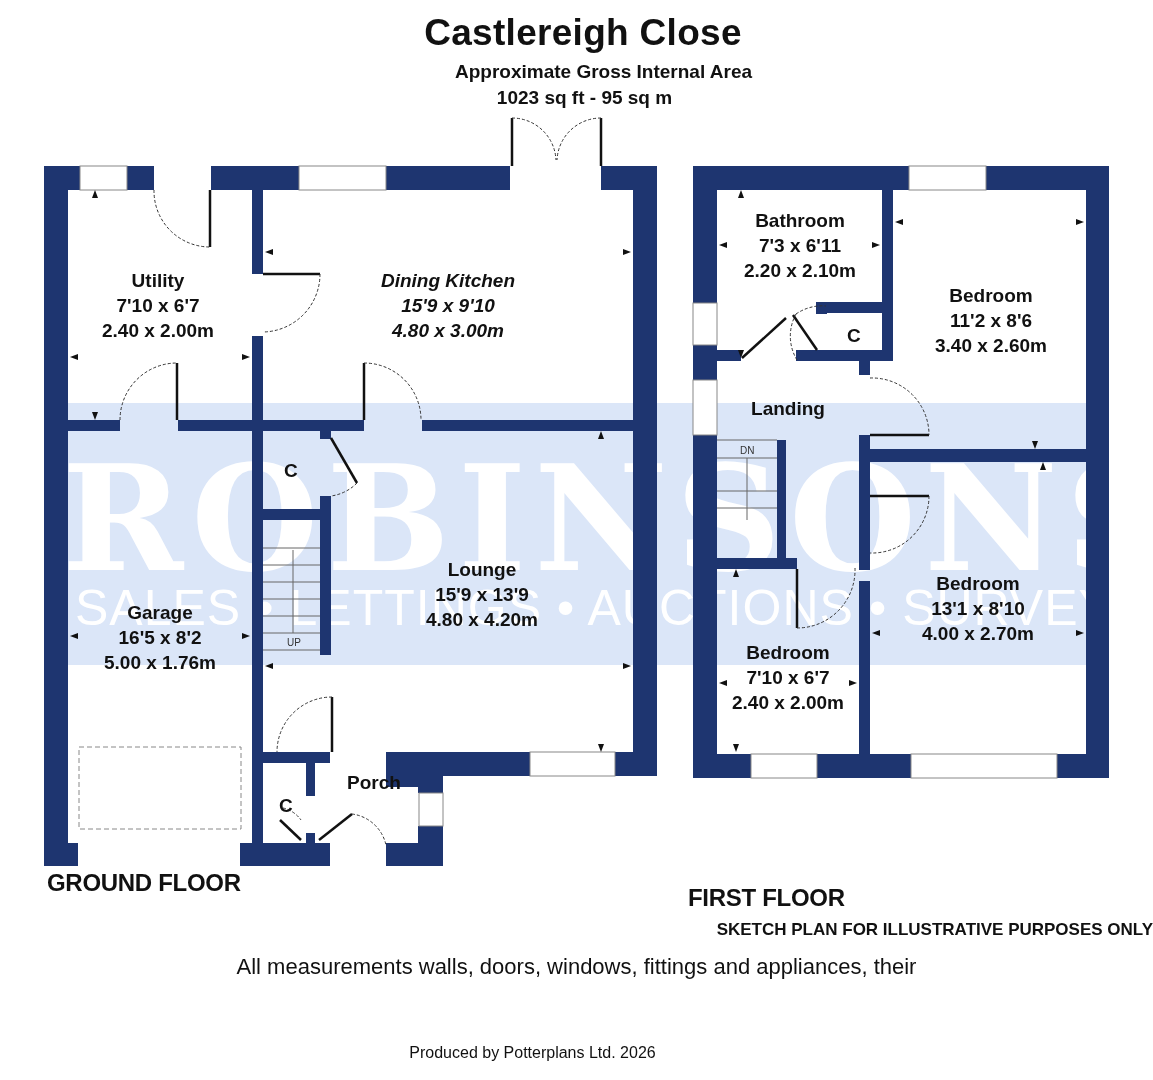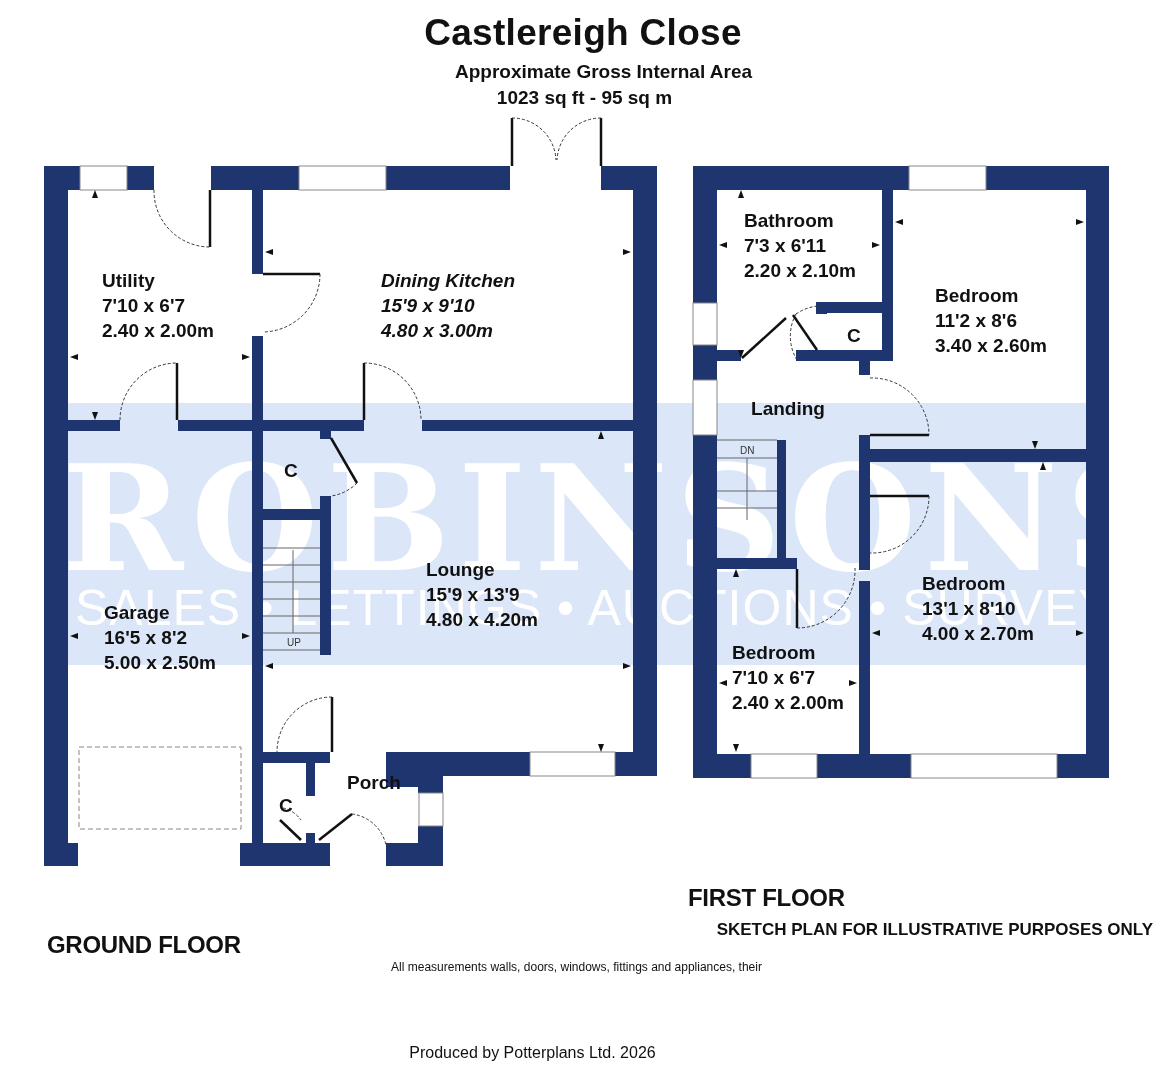--- a/index.html
+++ b/index.html
@@ -2,26 +2,26 @@
 <html><head>
 <meta charset="utf-8">
 <style>
   html, body { margin:0; padding:0; background:#ffffff; }
   body { width:1153px; height:1080px; position:relative; overflow:hidden; font-family:"Liberation Sans", sans-serif; color:#111; }
   .abs { position:absolute; }
   .title { left:0; width:1166px; top:12px; text-align:center; font-weight:bold; font-size:37px; letter-spacing:0.3px; }
   .subtitle { left:0; width:1153px; top:61px; text-align:center; font-weight:bold; font-size:19px;margin-left:27px; }
   .area { left:8px; width:1153px; top:87px; text-align:center; font-weight:bold; font-size:19px; }
   svg.plan { position:absolute; left:0; top:0; }
-  .room-label { position:absolute; font-weight:bold; font-size:19px; line-height:25px; transform:translateX(-50%); white-space:nowrap; }
+  .room-label { position:absolute; text-align:center; font-weight:bold; font-size:19px; line-height:25px; transform:translateX(-50%); white-space:nowrap; }
   .room-label .nm { display:block; }
   .small-c { position:absolute; font-weight:bold; font-size:19px; }
   .floor-label { position:absolute; font-weight:bold; font-size:24px; letter-spacing:-0.3px; }
   .sketch { position:absolute; left:0; width:1153px; top:920px; text-align:right; font-weight:bold; font-size:17px; }
-  .disclaimer { position:absolute; left:0; width:1153px; top:956px; text-align:center; font-size:12px; line-height:22px; }
+  .disclaimer { position:absolute; left:0; width:1153px; top:956px; text-align:center; font-size:22px; line-height:22px; }
   .producer { position:absolute; left:0; width:1065px; top:1044px; text-align:center; font-size:16px; }
   .wm-big { position:absolute; left:62px; top:444px; font-family:"DejaVu Serif", serif; font-weight:bold; font-size:146px; color:#ffffff; letter-spacing:8px; line-height:150px; }
   .wm-small { position:absolute; left:75px; top:580px; font-size:50px; color:#ffffff; letter-spacing:1px; line-height:56px; }
   .stair-txt { position:absolute; font-size:10px; color:#333; }
 </style>
 </head>
 <body>
 
 <div class="abs title">Castlereigh Close</div>
 <div class="abs subtitle">Approximate Gross Internal Area</div>
@@ -202,21 +202,21 @@
   <span class="nm">4.80 x 3.00m</span>
 </div>
 <div class="room-label" style="left:482px; top:557px;">
   <span class="nm">Lounge</span>
   <span class="nm">15'9 x 13'9</span>
   <span class="nm">4.80 x 4.20m</span>
 </div>
 <div class="room-label" style="left:160px; top:600px;">
   <span class="nm">Garage</span>
   <span class="nm">16'5 x 8'2</span>
-  <span class="nm">5.00 x 2.50m</span>
+  <span class="nm">5.00 x 1.76m</span>
 </div>
 <div class="room-label" style="left:374px; top:770px;">
   <span class="nm">Porch</span>
 </div>
 <div class="small-c" style="left:284px; top:460px;">C</div>
 <div class="small-c" style="left:279px; top:795px;">C</div>
 <div class="stair-txt" style="left:287px; top:637px;">UP</div>
 
 <div class="room-label" style="left:800px; top:208px;">
   <span class="nm">Bathroom</span>
@@ -237,20 +237,20 @@
   <span class="nm">4.00 x 2.70m</span>
 </div>
 <div class="room-label" style="left:788px; top:640px;">
   <span class="nm">Bedroom</span>
   <span class="nm">7'10 x 6'7</span>
   <span class="nm">2.40 x 2.00m</span>
 </div>
 <div class="small-c" style="left:847px; top:325px;">C</div>
 <div class="stair-txt" style="left:740px; top:445px;">DN</div>
 
-<div class="floor-label" style="left:47px; top:931px;">GROUND FLOOR</div>
+<div class="floor-label" style="left:47px; top:869px;">GROUND FLOOR</div>
 <div class="floor-label" style="left:688px; top:884px;">FIRST FLOOR</div>
 
 <div class="sketch">SKETCH PLAN FOR ILLUSTRATIVE PURPOSES ONLY</div>
 <div class="disclaimer">
   <div>All measurements walls, doors, windows, fittings and appliances, their</div>
 </div>
 <div class="producer">Produced by Potterplans Ltd. 2026</div>
 
 </body></html>

